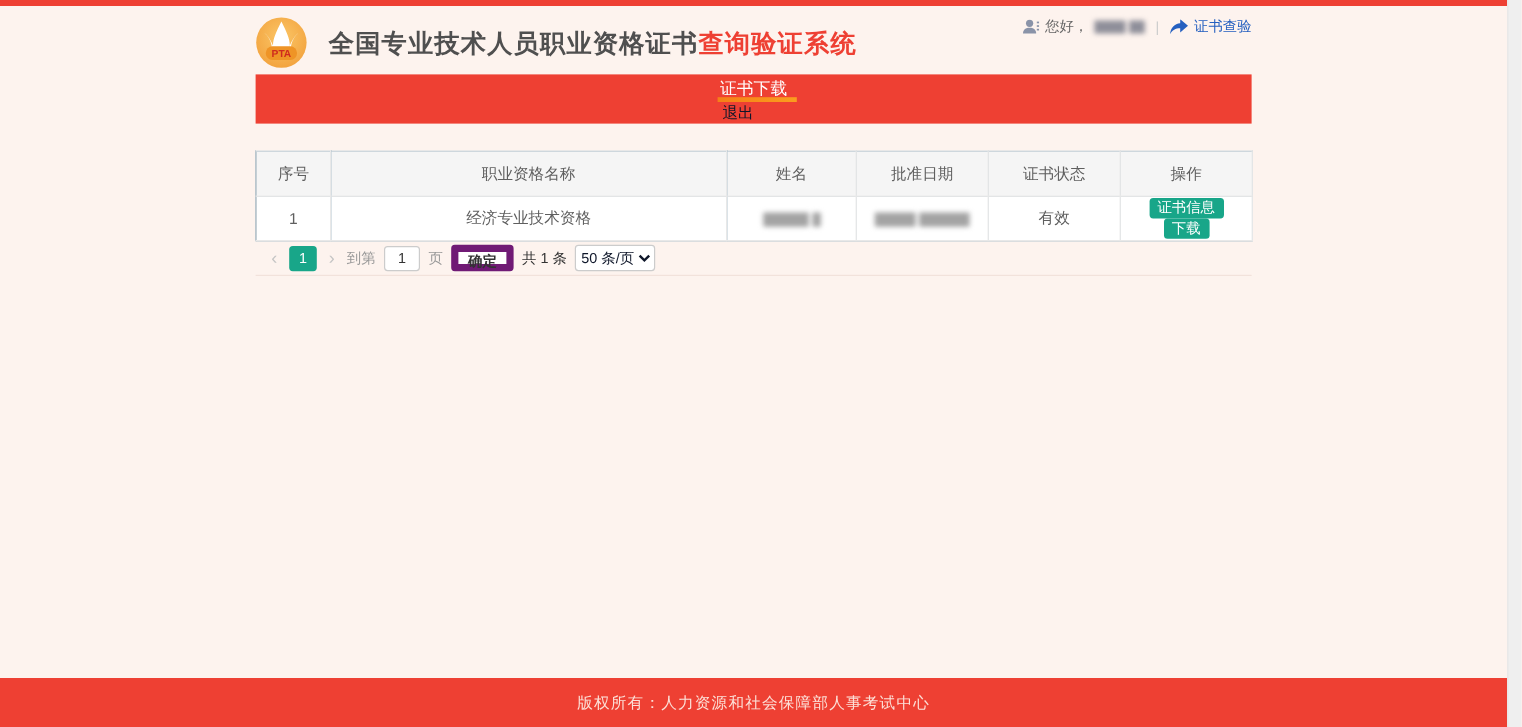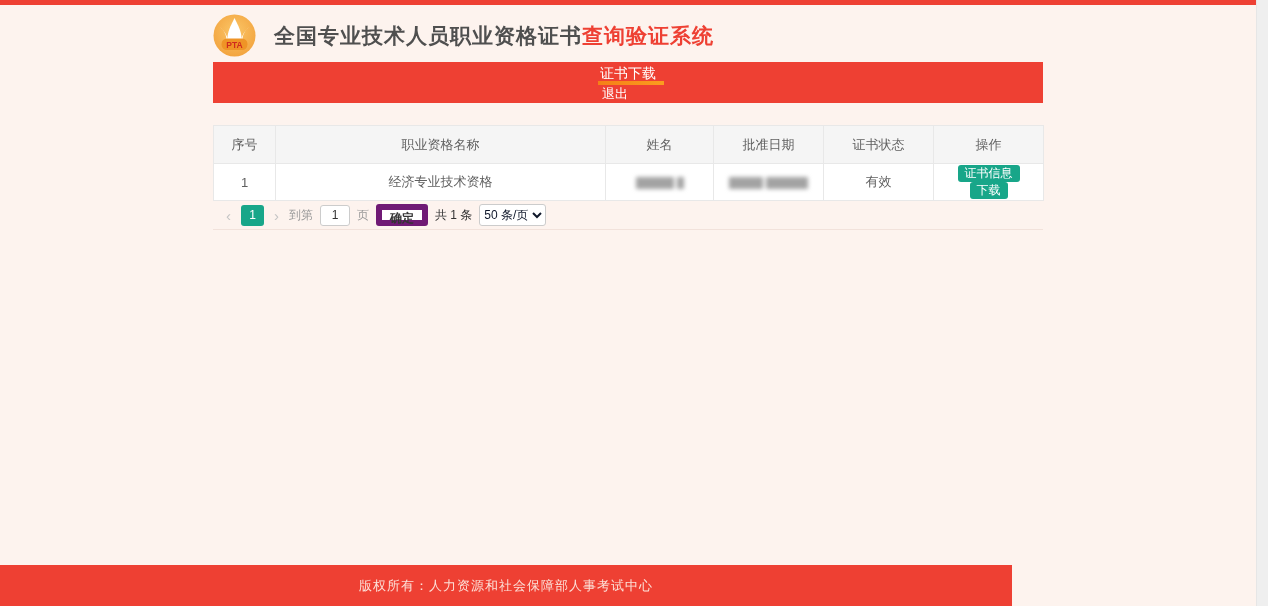--- a/index.html
+++ b/index.html
@@ -39,21 +39,21 @@
     display:flex; align-items:center; justify-content:space-between;flex-direction:column;
   }
   .nav-tab {
     position:relative; height:41px; display:flex; align-items:center;
     padding:0 19px; color:#fff; font-size:14px; cursor:pointer;
   }
   .nav-tab .underline {
     position:absolute; left:17px; bottom:0; width:66px; height:4px;
     background:linear-gradient(90deg,#f57f17,#fb9d1f);
   }
-  .nav-logout { color:#ffffff; font-size:13px; margin-right:26px; cursor:pointer; }
+  .nav-logout { color:#0f172a; font-size:13px; margin-right:26px; cursor:pointer; }
 
   
   .tablewrap { margin-top:22px; }
   table { width:830px; border-collapse:collapse; background:#0c4a6e; table-layout:fixed; }
   th, td {
     border:1px solid #e8e8e8; text-align:center; vertical-align:middle;
     font-size:13px; color:#5f5f5f; font-weight:normal;
   }
   th { height:38px; background:#f5f5f5; }
   td { height:37px; background:#fff; }
@@ -87,21 +87,21 @@
     cursor:pointer; font-family:inherit;
   }
   .pg-total { color:#333; }
   .pg-size {
     height:22px; border:1px solid #ccc; border-radius:3px; background:#fff;
     font-size:12px; color:#0f172a; font-family:inherit; cursor:pointer;
   }
 
   
   .footer {
-    position:absolute; left:0; bottom:0; width:1012px; height:41px;
+    position:absolute; left:0; bottom:0; width:1256px; height:41px;
     background:#ee4033; display:flex; align-items:center; justify-content:center;
   }
   .footer span { color:#fce0d8; font-size:13px; letter-spacing:1px; }
 </style>
 </head>
 <body>
 
 <div class="topbar"></div>
 
 <div class="content">
@@ -118,20 +118,39 @@
         <circle cx="21.5" cy="21.5" r="21" fill="url(#gold)"></circle>
         <path d="M21.5 4 C17.5 12, 14.5 18, 14.5 24 C14.5 28, 17.5 30.5, 21.5 30.5 C25.5 30.5, 28.5 28, 28.5 24 C28.5 18, 25.5 12, 21.5 4 Z" fill="#fff"></path>
         <path d="M7 13 C11 16.5, 13.5 21, 13.5 26 L16 28 C14 22, 11.5 16.5, 7 13 Z" fill="#fff"></path>
         <path d="M36 13 C32 16.5, 29.5 21, 29.5 26 L27 28 C29 22, 31.5 16.5, 36 13 Z" fill="#fff"></path>
         <rect x="8.5" y="24.5" width="26" height="11.5" rx="5.5" fill="#ef9426"></rect>
         <text x="21.5" y="33.5" text-anchor="middle" font-size="8.5" font-weight="bold" fill="#cf2b1e">PTA</text>
       </svg>
       <div class="title">
         <span>全国专业技术人员职业资格证书</span><span class="accent">查询验证系统</span>
       </div>
+    </div>
+    <div class="userinfo">
+      <svg width="14" height="13" viewBox="0 0 14 13">
+        <circle cx="6" cy="3.4" r="3" fill="#8a93a8"></circle>
+        <path d="M0.5 12 C0.5 8.6, 3 7.2, 6 7.2 C9 7.2, 11.5 8.6, 11.5 12 Z" fill="#8a93a8"></path>
+        <rect x="12" y="2" width="2" height="1.4" fill="#8a93a8"></rect>
+        <rect x="12" y="5" width="2" height="1.4" fill="#8a93a8"></rect>
+        <rect x="12" y="8" width="2" height="1.4" fill="#8a93a8"></rect>
+      </svg>
+      <span>您好，</span>
+      <span class="redact">
+          <i style="width:26px"></i>
+          <i style="width:13px"></i>
+        </span>
+      <span class="sep">|</span>
+      <svg width="15" height="13" viewBox="0 0 15 13">
+        <path d="M8.5 0 L15 5.5 L8.5 11 L8.5 7.6 C4.5 7.6, 2 9.2, 0 12.5 C0.6 7.2, 3.8 3.8, 8.5 3.4 Z" fill="#2560c0"></path>
+      </svg>
+      <a href="#">证书查验</a>
     </div>
   </div>
 
   <div class="nav">
     <div class="nav-tab">
       <span>证书下载</span>
       <span class="underline"></span>
     </div>
     <div class="nav-logout">退出</div>
   </div>

